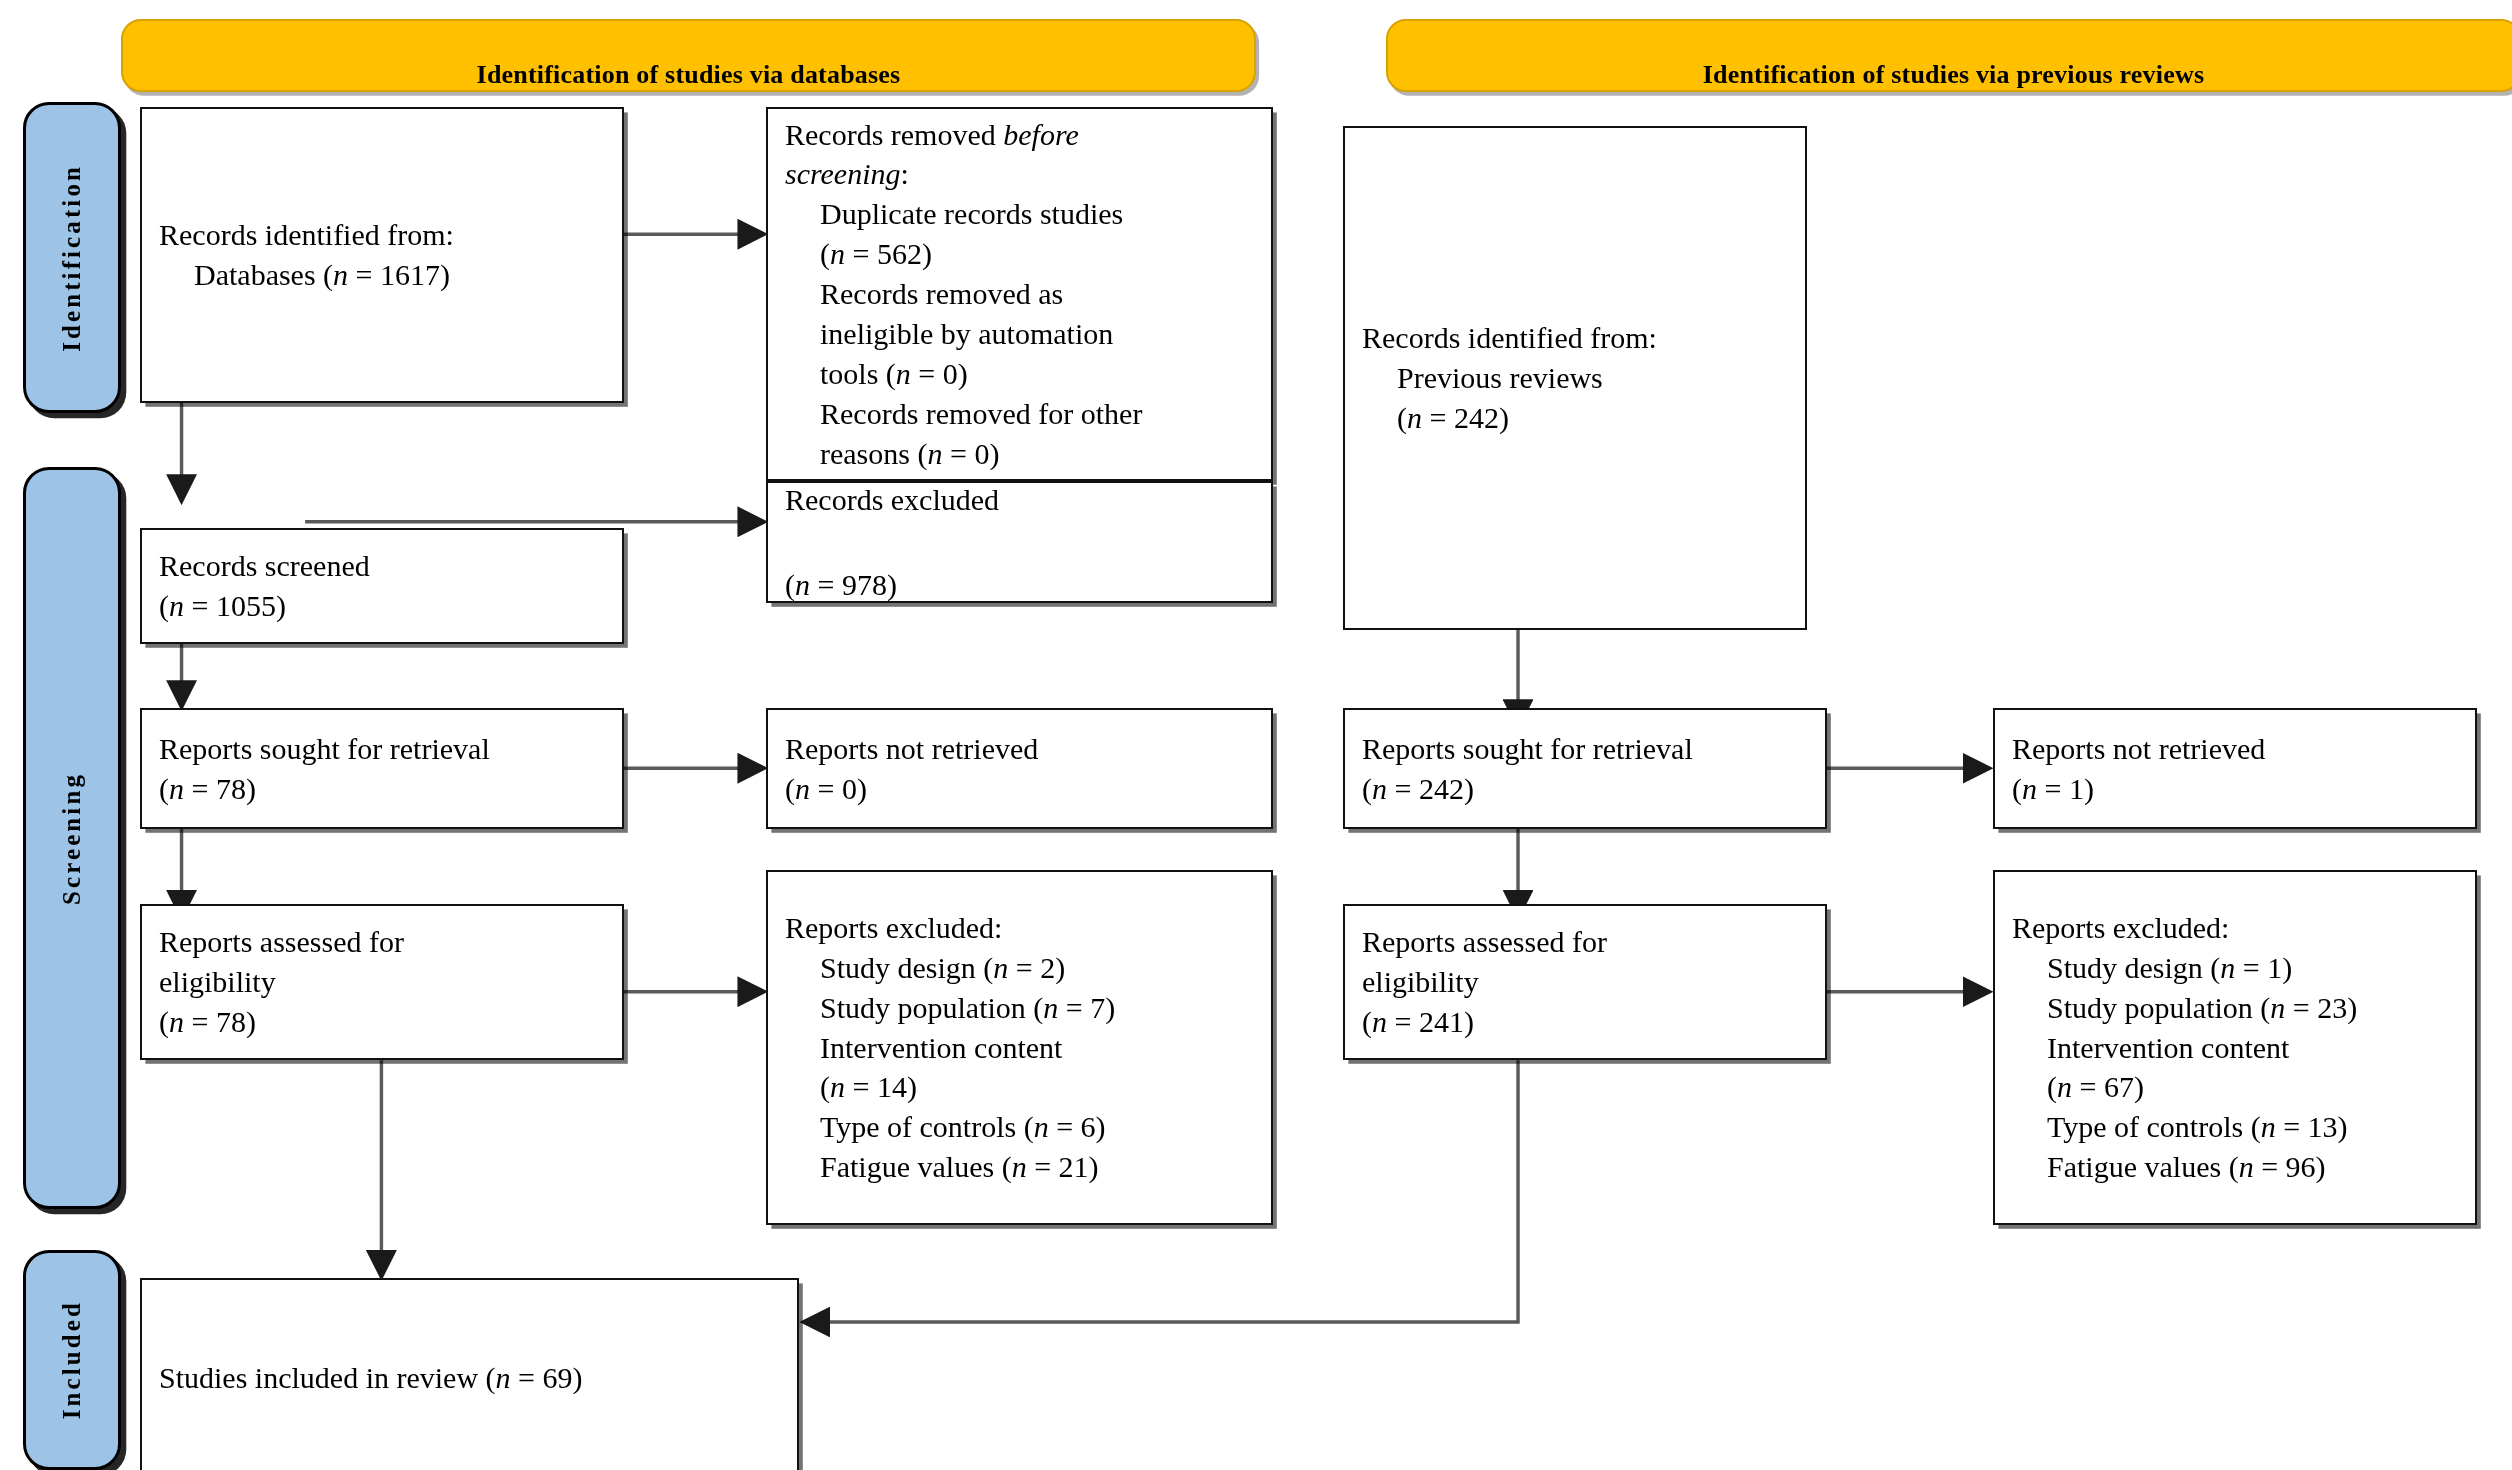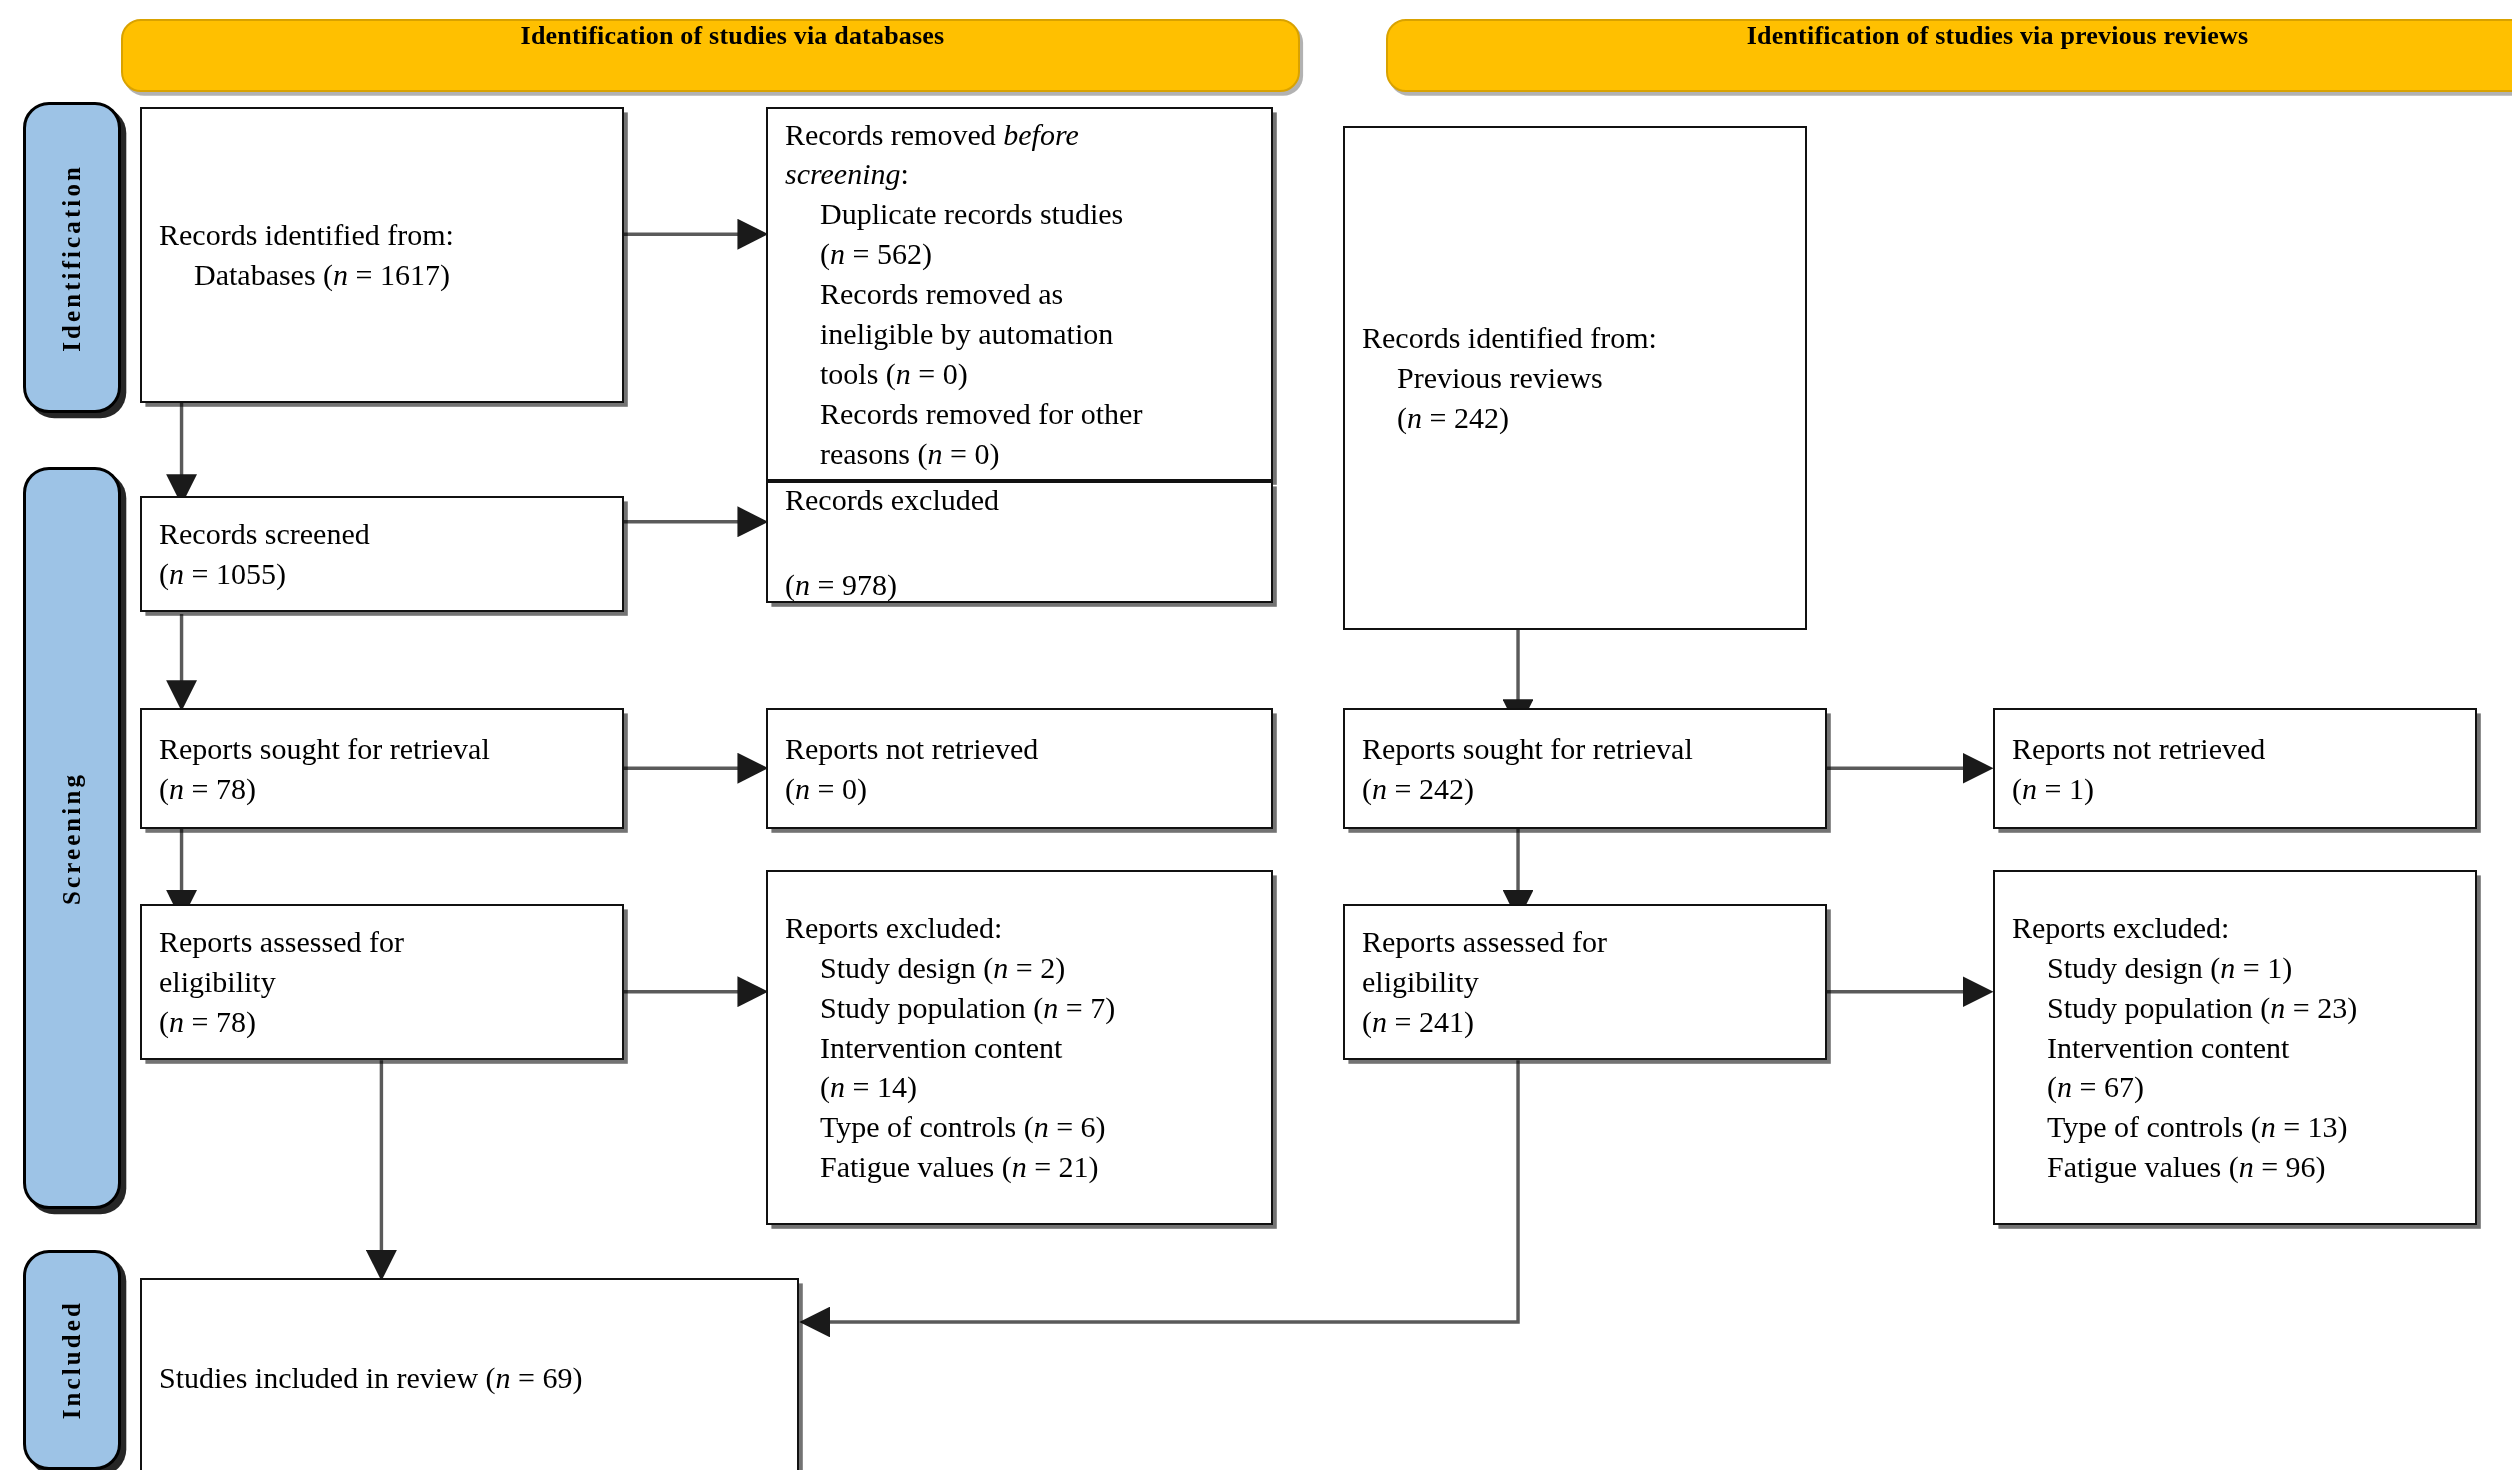--- a/index.html
+++ b/index.html
@@ -9,24 +9,23 @@
   
   #wires{position:absolute;left:0;top:0;width:2512px;height:1470px;pointer-events:none;}
 
   
   .hdr{
     position:absolute;
     background:#FFC000;
     border:2.3px solid #D9A200;
     border-radius:20px;
     box-shadow:3.1px 3.8px 0 rgba(0,0,0,.30);
-    display:flex;align-items:flex-start;justify-content:center;
+    display:flex;align-items:flex-end;justify-content:center;
     font-weight:bold;font-size:26px;color:#000;
     letter-spacing:0.2px;
-    padding-left:44px;
   }
 
   
   .pill{
     position:absolute;
     background:#9DC3E6;
     border:3.1px solid #000;
     border-radius:26px;
     box-shadow:5.3px 5.3px 0 rgba(0,0,0,.85);
     display:flex;align-items:center;justify-content:center;
@@ -127,21 +126,21 @@
     <p><em>screening</em><span>:</span></p>
     <p class="ind">Duplicate records studies</p>
     <p class="ind">(<i class="n">n</i> = 562)</p>
     <p class="ind">Records removed as</p>
     <p class="ind">ineligible by automation</p>
     <p class="ind">tools (<i class="n">n</i> = 0)</p>
     <p class="ind">Records removed for other</p>
     <p class="ind">reasons (<i class="n">n</i> = 0)</p>
   </div>
 
-  <div class="bx" style="left:140px;top:496px;width:484px;height:116px;">
+  <div class="bx" style="left:140px;top:528px;width:484px;height:116px;">
     <p>Records screened</p>
     <p>(<i class="n">n</i> = 1055)</p>
   </div>
 
   <div class="bx" style="left:766px;top:481px;width:507px;height:122px;gap:45px;">
     <p>Records excluded</p>
     <p>(<i class="n">n</i> = 978)</p>
   </div>
 
   <div class="bx" style="left:140px;top:708px;width:484px;height:121px;">

